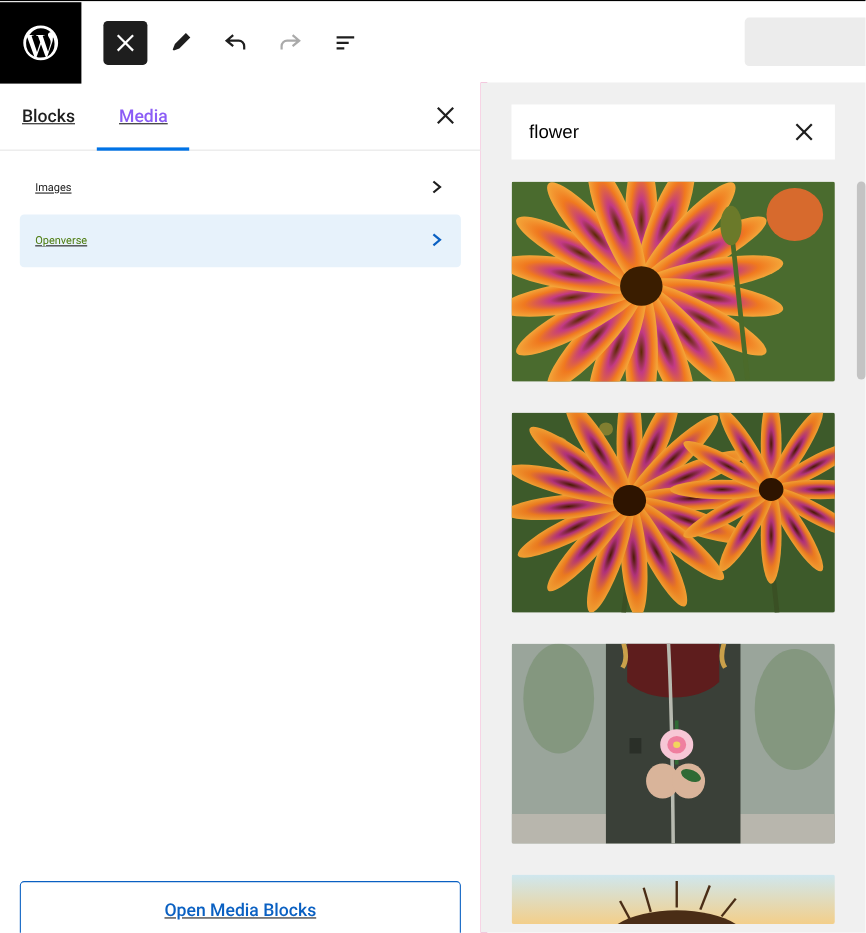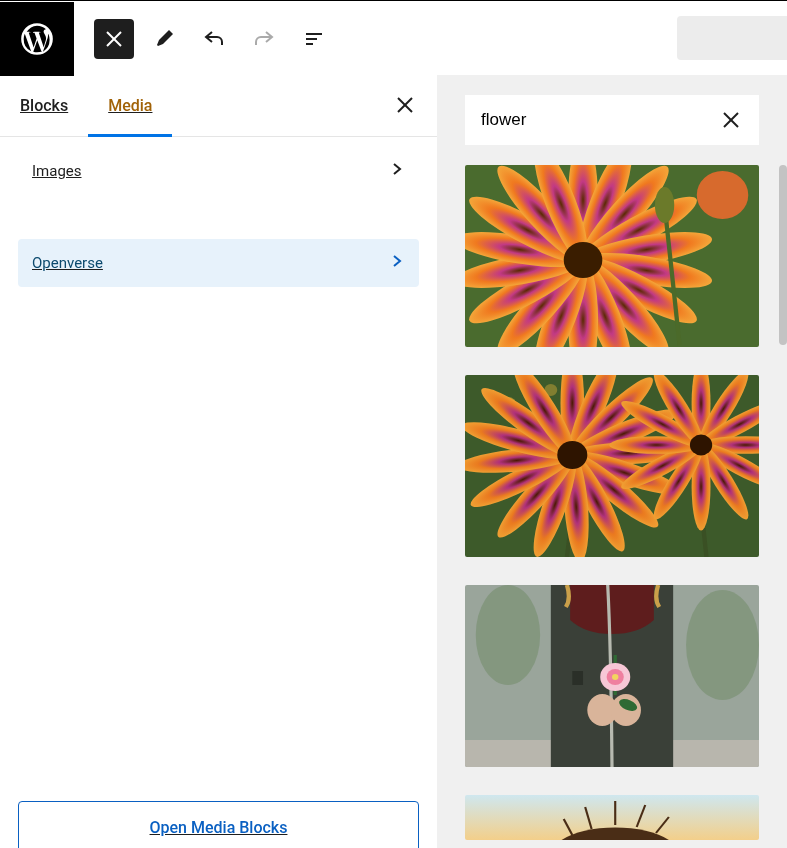--- a/index.html
+++ b/index.html
@@ -14,26 +14,26 @@
   .tb-close { background:#1e1e1e; }
   .tb-close svg { stroke:#fff; }
   .tb-plain svg { stroke:#1e1e1e; fill:#1e1e1e; }
   .tb-plain.disabled svg { stroke:#aaa; fill:#aaa; }
   .top-right-box { position:absolute; right:0; top:15px; height:44px; width:110px; background:#ececec; border-radius:4px 0 0 4px; }
 
   
   .left-panel { position:absolute; left:0; top:75px; width:437px; bottom:0; border-right:6px solid #ec4899; display:flex; flex-direction:column;text-decoration:underline; }
   .left-tabs { display:flex; align-items:center; height:61px; border-bottom:1px solid #e5e5e5; position:relative; }
   .left-tab { padding:0 20px; height:100%; display:flex; align-items:center; font-size:16px; font-weight:500; cursor:pointer; }
-  .left-tab.active { color:#a16207; position:relative; }
+  .left-tab.active { color:#8b5cf6; position:relative; }
   .tab-underline { position:absolute; bottom:-1px; height:3px; background:#0073e6; }
   .close-tabs { position:absolute; right:16px; top:14px; width:32px; height:32px; display:flex; align-items:center; justify-content:center; cursor:pointer; }
   .media-nav { padding:10px 18px 0 18px; }
-  .media-item { display:flex; align-items:center; justify-content:space-between; height:48px; padding:0 14px; font-size:15px; border-radius:4px; cursor:pointer; }
-  .media-item.selected { background:#e7f2fb; color:#0c4a6e;margin-top:44px; }
+  .media-item { display:flex; align-items:center; justify-content:space-between; height:48px; padding:0 14px; font-size:10px; border-radius:4px; cursor:pointer; }
+  .media-item.selected { background:#e7f2fb; color:#4d7c0f; }
   .chev svg { stroke:#1e1e1e; }
   .media-item.selected .chev svg { stroke:#0a60c2; }
   .open-library { margin:auto 18px 0 18px; height:50px; border:1px solid #0a60c2; color:#0a60c2; border-radius:4px; display:flex; align-items:center; justify-content:center; font-size:16px; font-weight:500; cursor:pointer; margin-bottom:-5px; }
 
   
   .right-panel { position:absolute; left:437px; top:75px; right:0; bottom:0; background:#f0f0f0; }
   .search-wrap { margin:20px 28px 12px 28px; height:50px; background:#fff; display:flex; align-items:center; padding:0 14px; }
   .search-input { flex:1; border:none; outline:none; font-size:17px; background:transparent; }
   .search-clear { width:28px; height:28px; display:flex; align-items:center; justify-content:center; cursor:pointer; }
   .results { margin:20px 28px 0 28px; display:flex; flex-direction:column; gap:28px; }

